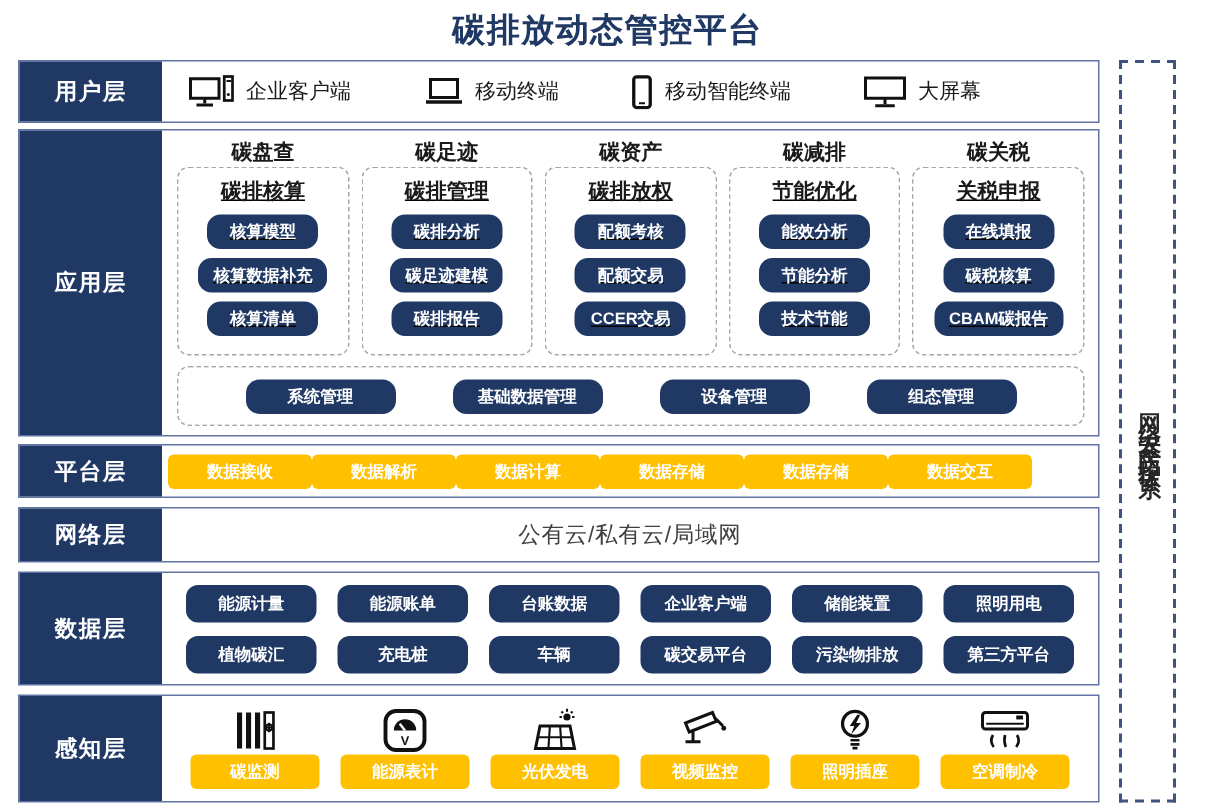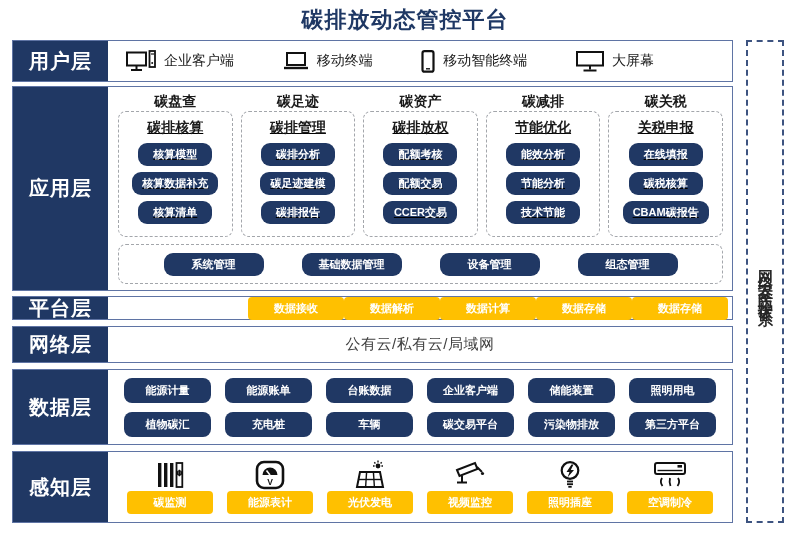--- a/index.html
+++ b/index.html
@@ -24,21 +24,21 @@
   .main { width: 721px; display: flex; flex-direction: column; }
   .row {
     display: flex;
     border: 1.5px solid #5f74a4;
     background: #fff;
   }
   .row-label {
     width: 95px; flex: 0 0 95px;
     background: #203864; color: #fff;
     display: flex; align-items: center; justify-content: center;
-    font-size: 20px; font-weight: bold; letter-spacing: 1px;
+    font-size: 15px; font-weight: bold; letter-spacing: 1px;
   }
   
   .row-user { height: 42px; margin-bottom: 4px; }
   .user-content {
     flex: 1; display: flex; align-items: center;
     justify-content: space-between; padding: 0 78px 0 18px;
   }
   .user-item { display: flex; align-items: center; gap: 8px; }
   .user-item .txt { font-size: 14px; color: #1a1a1a; font-weight: 500; }
   .ico { display: inline-flex; align-items: center; justify-content: center; color:#111; }
@@ -64,22 +64,22 @@
     border-radius: 9px; padding: 4px 10px; margin-top: 6px;
     white-space: nowrap; text-align: center; min-width: 74px;
   }
   .app-common {
     margin-top: 7px; height: 40px; flex: 0 0 40px;
     border: 1.6px dashed #a3a6ab; border-radius: 8px;
     display: flex; align-items: center; justify-content: center; gap: 38px;
   }
   .app-common .chip-navy { margin-top: 0; min-width: 100px; }
   
-  .row-platform { height: 24px; margin-bottom: 6px; }
-  .platform-content { flex: 1; display: flex; align-items: center; justify-content: flex-end; padding: 0 4px; }
+  .row-platform { height: 36px; margin-bottom: 6px; }
+  .platform-content { flex: 1; display: flex; align-items: center; justify-content: flex-start; padding: 0 4px; }
   .chip-yellow {
     background: #ffc000; color: #fff;
     font-size: 11px; font-weight: bold;
     border-radius: 4px; padding: 4px 0; width: 96px; text-align: center;
     white-space: nowrap;
   }
   
   .row-network { height: 37px; margin-bottom: 6px; }
   .network-content {
     flex: 1; display: flex; align-items: center; justify-content: center;
@@ -243,20 +243,21 @@
       </div>
 
       <div class="row row-platform">
         <div class="row-label">平台层</div>
         <div class="platform-content">
           <div class="chip-yellow">数据接收</div>
           <div class="chip-yellow">数据解析</div>
           <div class="chip-yellow">数据计算</div>
           <div class="chip-yellow">数据存储</div>
           <div class="chip-yellow">数据存储</div>
+          <div class="chip-yellow">数据交互</div>
         </div>
       </div>
 
       <div class="row row-network">
         <div class="row-label">网络层</div>
         <div class="network-content">公有云/私有云/局域网</div>
       </div>
 
       <div class="row row-data">
         <div class="row-label">数据层</div>

